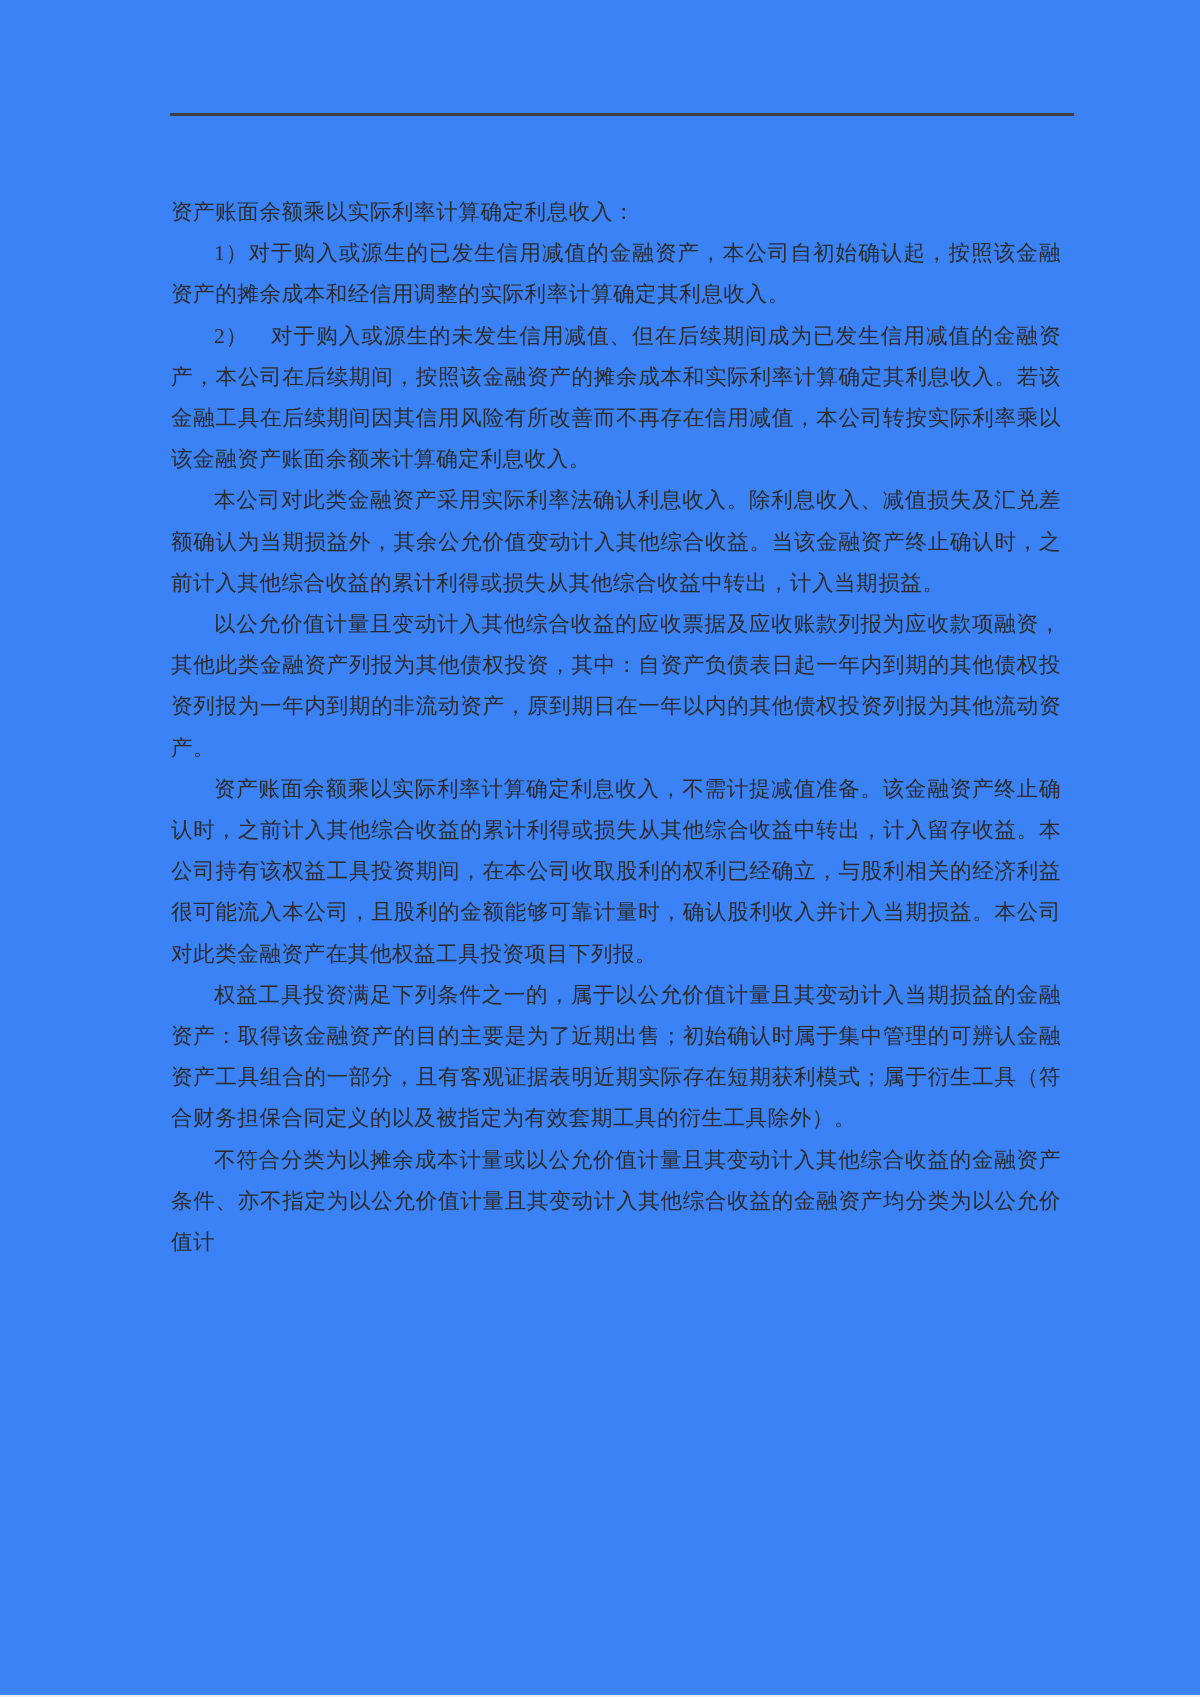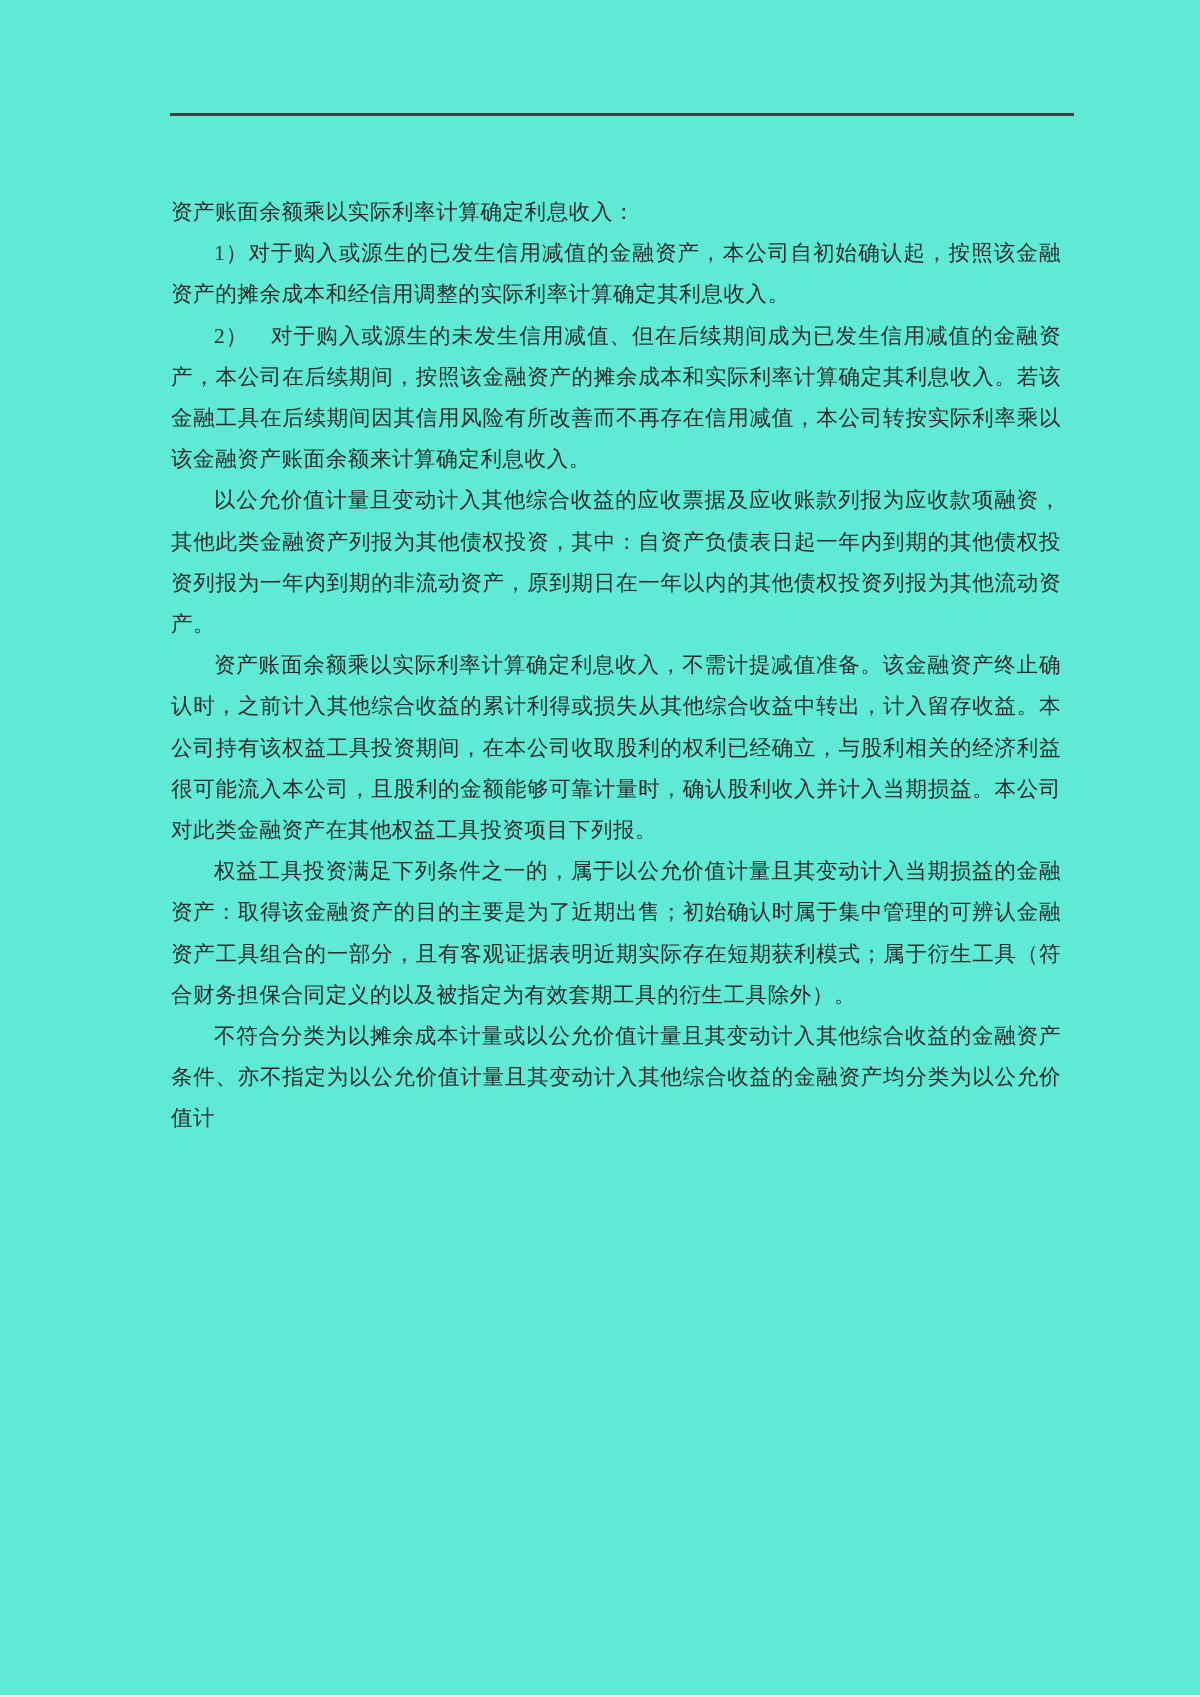--- a/index.html
+++ b/index.html
@@ -10,21 +10,21 @@
     width: 1200px;
     height: 1697px;
     position: relative;
     background: #fdfdfd;
     font-family: "Liberation Serif", "DejaVu Serif", serif;
     overflow: hidden;
   }
   .scan-page {
     position: absolute;
     inset: 0;
-    background: #5eead4;
+    background: #3b82f6;
   }
   .header-rule {
     position: absolute;
     left: 170px;
     top: 113px;
     width: 904px;
     height: 3px;
     background: #3f3f3f;
   }
   .doc-body {
@@ -70,20 +70,21 @@
 <body>
 
 <div class="scan-page">
 
   <div class="header-rule"></div>
 
   <div class="doc-body">
     <p class="no-indent">资产账面余额乘以实际利率计算确定利息收入：</p>
     <p>1）对于购入或源生的已发生信用减值的金融资产，本公司自初始确认起，按照该金融资产的摊余成本和经信用调整的实际利率计算确定其利息收入。</p>
     <p>2）　对于购入或源生的未发生信用减值、但在后续期间成为已发生信用减值的金融资产，本公司在后续期间，按照该金融资产的摊余成本和实际利率计算确定其利息收入。若该金融工具在后续期间因其信用风险有所改善而不再存在信用减值，本公司转按实际利率乘以该金融资产账面余额来计算确定利息收入。</p>
+    <p>本公司对此类金融资产采用实际利率法确认利息收入。除利息收入、减值损失及汇兑差额确认为当期损益外，其余公允价值变动计入其他综合收益。当该金融资产终止确认时，之前计入其他综合收益的累计利得或损失从其他综合收益中转出，计入当期损益。</p>
     <p>以公允价值计量且变动计入其他综合收益的应收票据及应收账款列报为应收款项融资，其他此类金融资产列报为其他债权投资，其中：自资产负债表日起一年内到期的其他债权投资列报为一年内到期的非流动资产，原到期日在一年以内的其他债权投资列报为其他流动资产。</p>
     <p>资产账面余额乘以实际利率计算确定利息收入，不需计提减值准备。该金融资产终止确认时，之前计入其他综合收益的累计利得或损失从其他综合收益中转出，计入留存收益。本公司持有该权益工具投资期间，在本公司收取股利的权利已经确立，与股利相关的经济利益很可能流入本公司，且股利的金额能够可靠计量时，确认股利收入并计入当期损益。本公司对此类金融资产在其他权益工具投资项目下列报。</p>
     <p>权益工具投资满足下列条件之一的，属于以公允价值计量且其变动计入当期损益的金融资产：取得该金融资产的目的主要是为了近期出售；初始确认时属于集中管理的可辨认金融资产工具组合的一部分，且有客观证据表明近期实际存在短期获利模式；属于衍生工具（符合财务担保合同定义的以及被指定为有效套期工具的衍生工具除外）。</p>
     <p>不符合分类为以摊余成本计量或以公允价值计量且其变动计入其他综合收益的金融资产条件、亦不指定为以公允价值计量且其变动计入其他综合收益的金融资产均分类为以公允价值计</p>
   </div>
 
 
   <div class="bottom-scan-edge"></div>
 
 </div>

